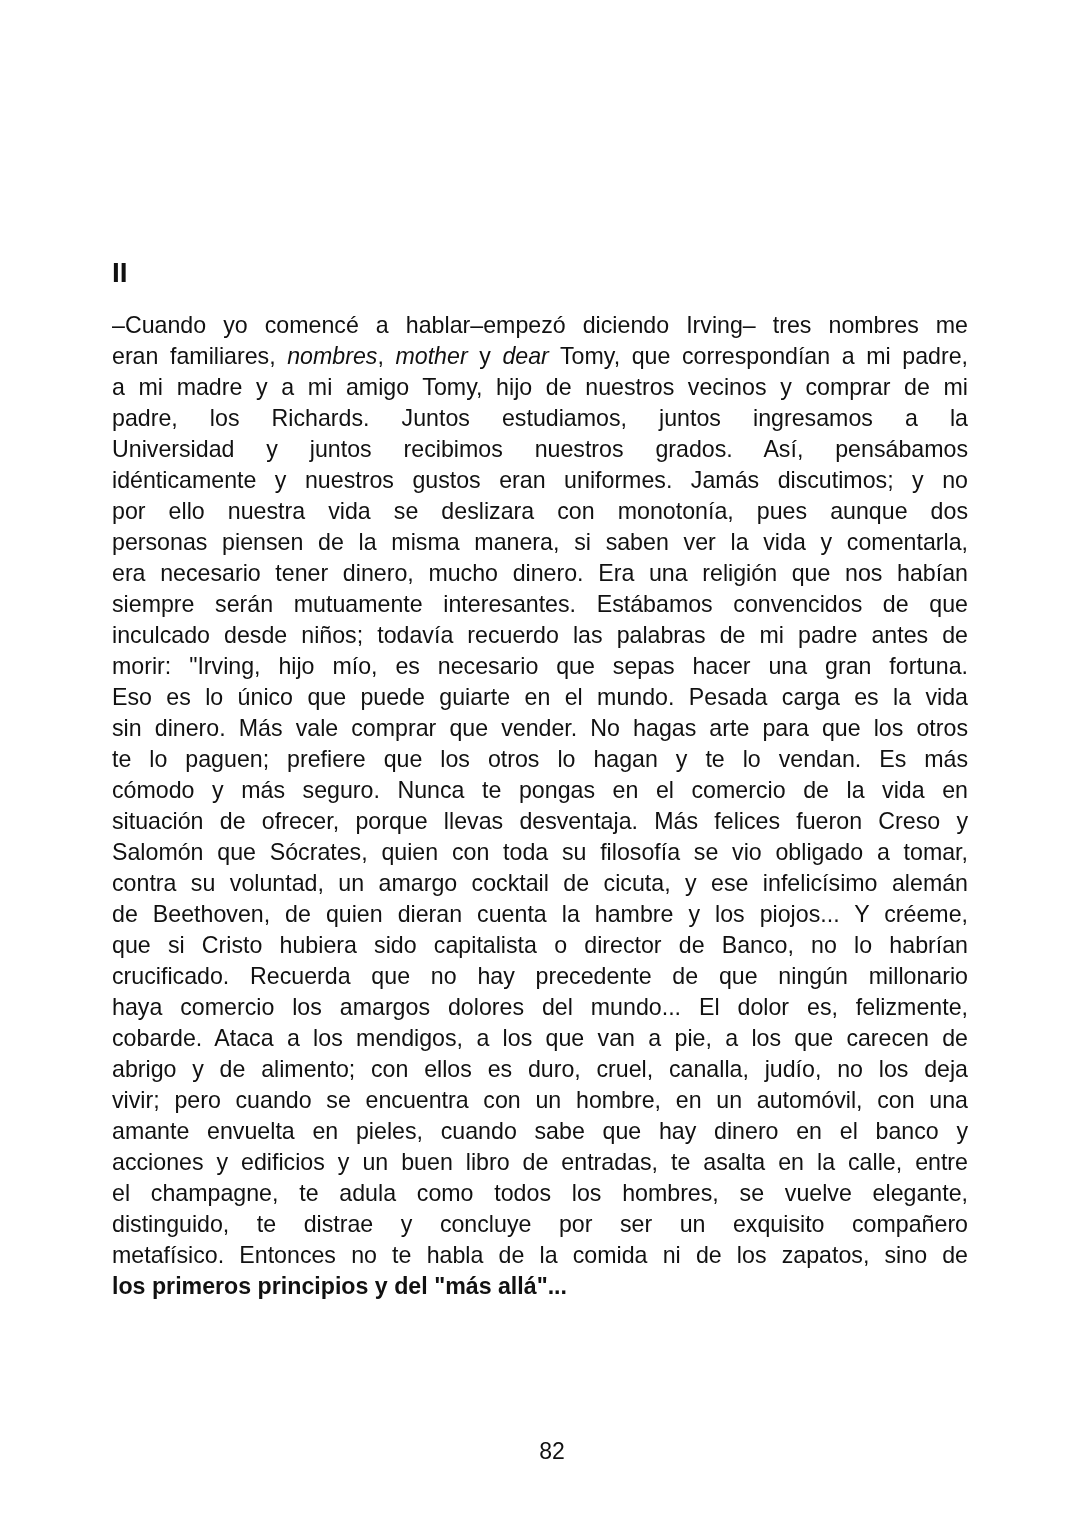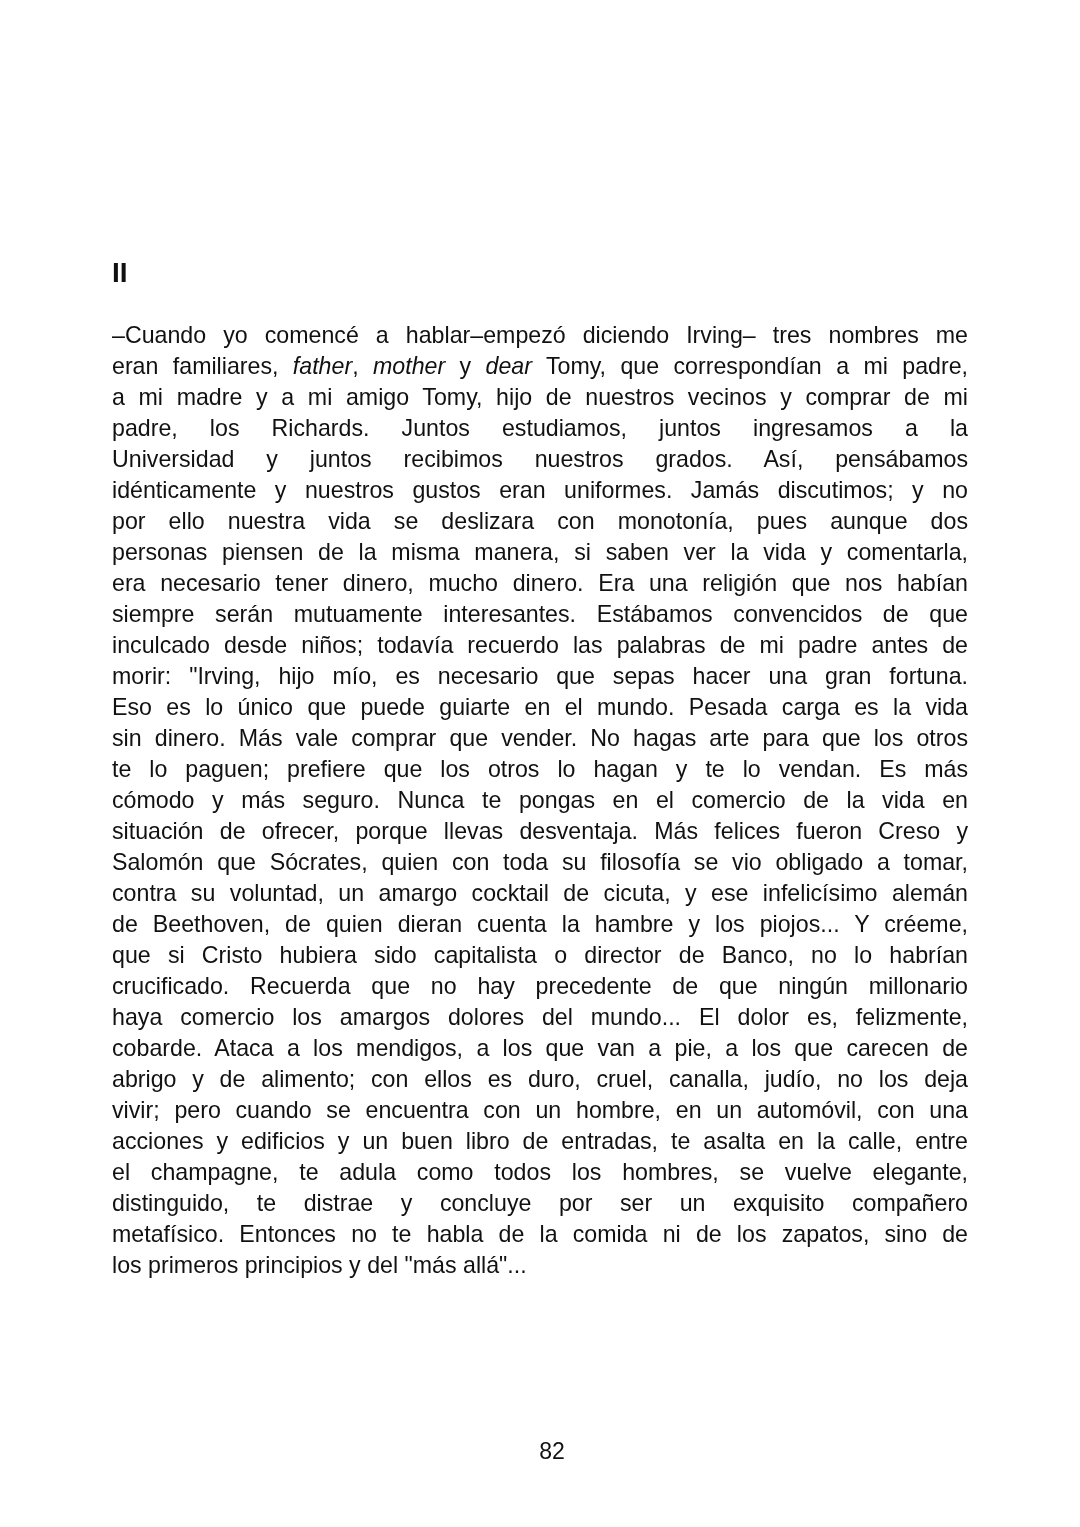--- a/index.html
+++ b/index.html
@@ -1,32 +1,32 @@
 <!DOCTYPE html>
 <html><head>
 <meta charset="utf-8">
 <style>
   html, body { margin: 0; padding: 0; background: #ffffff; }
   body { width: 1080px; height: 1527px; position: relative; overflow: hidden; color: #111111; font-family: "Liberation Sans", sans-serif; }
   .page { position: absolute; left: 0; top: 0; width: 1080px; height: 1527px; background: #ffffff; }
   .heading { position: absolute; left: 112px; top: 255px; font-size: 28px; font-weight: bold; line-height: 36px; }
-  .body-text { position: absolute; left: 112px; top: 320px; width: 856px; }
+  .body-text { position: absolute; left: 112px; top: 310px; width: 856px; }
   .line { font-size: 23.2px; line-height: 31px; height: 31px; white-space: nowrap; text-align: justify; text-align-last: justify; }
-  .line.last { text-align-last: left; }
+  .line.last { text-align-last: left; font-weight: bold; }
   .page-number { position: absolute; left: 12px; width: 1080px; top: 1436px; text-align: center; font-size: 23px; line-height: 30px; }
 </style>
 </head>
 <body>
 
 <div class="page">
   <div class="heading">II</div>
 
   <div class="body-text">
     <div class="line">–Cuando yo comencé a hablar–empezó diciendo Irving– tres nombres me</div>
-    <div class="line"><span>eran familiares, </span><i>father</i><span>, </span><i>mother</i><span> y </span><i>dear</i><span> Tomy, que correspondían a mi padre,</span></div>
+    <div class="line"><span>eran familiares, </span><i>nombres</i><span>, </span><i>mother</i><span> y </span><i>dear</i><span> Tomy, que correspondían a mi padre,</span></div>
     <div class="line">a mi madre y a mi amigo Tomy, hijo de nuestros vecinos y comprar de mi</div>
     <div class="line">padre, los Richards. Juntos estudiamos, juntos ingresamos a la</div>
     <div class="line">Universidad y juntos recibimos nuestros grados. Así, pensábamos</div>
     <div class="line">idénticamente y nuestros gustos eran uniformes. Jamás discutimos; y no</div>
     <div class="line">por ello nuestra vida se deslizara con monotonía, pues aunque dos</div>
     <div class="line">personas piensen de la misma manera, si saben ver la vida y comentarla,</div>
     <div class="line">era necesario tener dinero, mucho dinero. Era una religión que nos habían</div>
     <div class="line">siempre serán mutuamente interesantes. Estábamos convencidos de que</div>
     <div class="line">inculcado desde niños; todavía recuerdo las palabras de mi padre antes de</div>
     <div class="line">morir: "Irving, hijo mío, es necesario que sepas hacer una gran fortuna.</div>
@@ -37,20 +37,21 @@
     <div class="line">situación de ofrecer, porque llevas desventaja. Más felices fueron Creso y</div>
     <div class="line">Salomón que Sócrates, quien con toda su filosofía se vio obligado a tomar,</div>
     <div class="line">contra su voluntad, un amargo cocktail de cicuta, y ese infelicísimo alemán</div>
     <div class="line">de Beethoven, de quien dieran cuenta la hambre y los piojos... Y créeme,</div>
     <div class="line">que si Cristo hubiera sido capitalista o director de Banco, no lo habrían</div>
     <div class="line">crucificado. Recuerda que no hay precedente de que ningún millonario</div>
     <div class="line">haya comercio los amargos dolores del mundo... El dolor es, felizmente,</div>
     <div class="line">cobarde. Ataca a los mendigos, a los que van a pie, a los que carecen de</div>
     <div class="line">abrigo y de alimento; con ellos es duro, cruel, canalla, judío, no los deja</div>
     <div class="line">vivir; pero cuando se encuentra con un hombre, en un automóvil, con una</div>
+    <div class="line">amante envuelta en pieles, cuando sabe que hay dinero en el banco y</div>
     <div class="line">acciones y edificios y un buen libro de entradas, te asalta en la calle, entre</div>
     <div class="line">el champagne, te adula como todos los hombres, se vuelve elegante,</div>
     <div class="line">distinguido, te distrae y concluye por ser un exquisito compañero</div>
     <div class="line">metafísico. Entonces no te habla de la comida ni de los zapatos, sino de</div>
     <div class="line last">los primeros principios y del "más allá"...</div>
   </div>
 
   <div class="page-number">82</div>
 </div>
 

